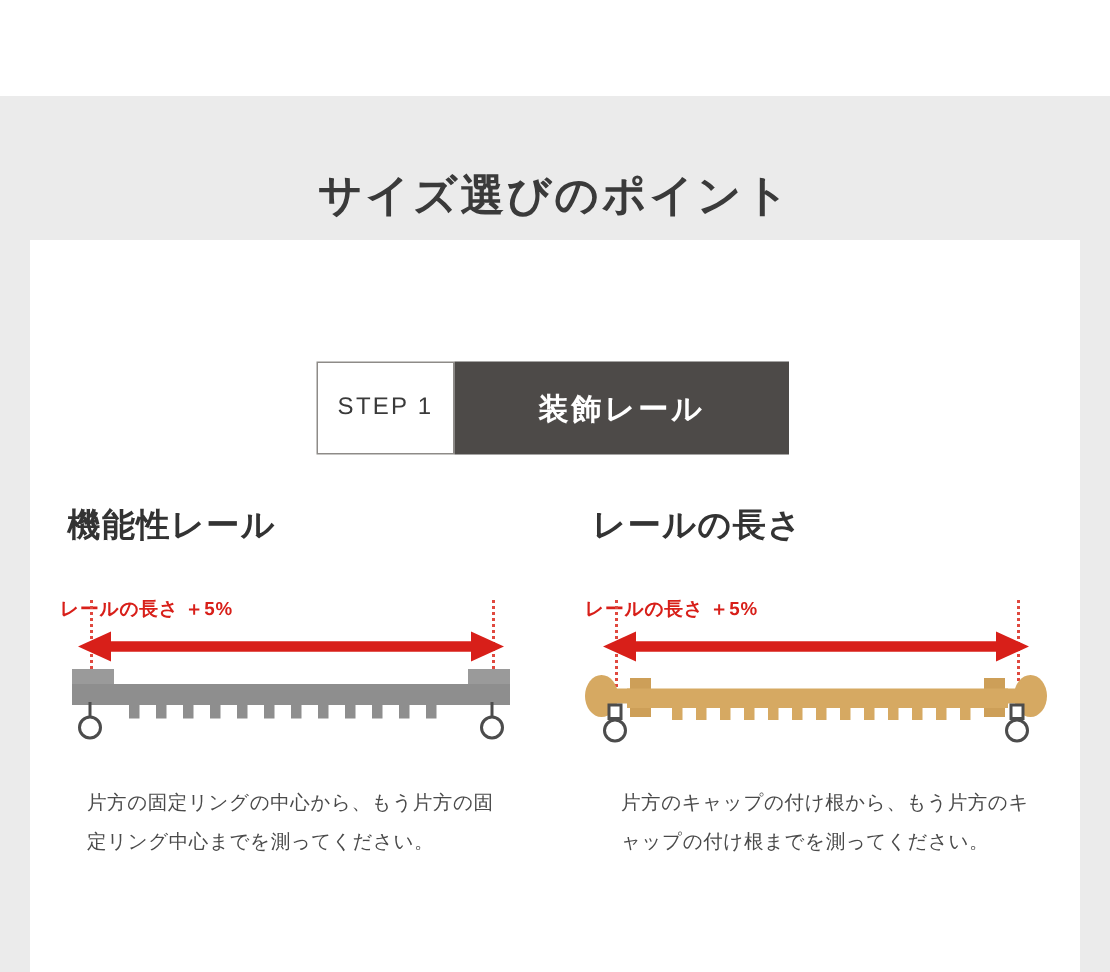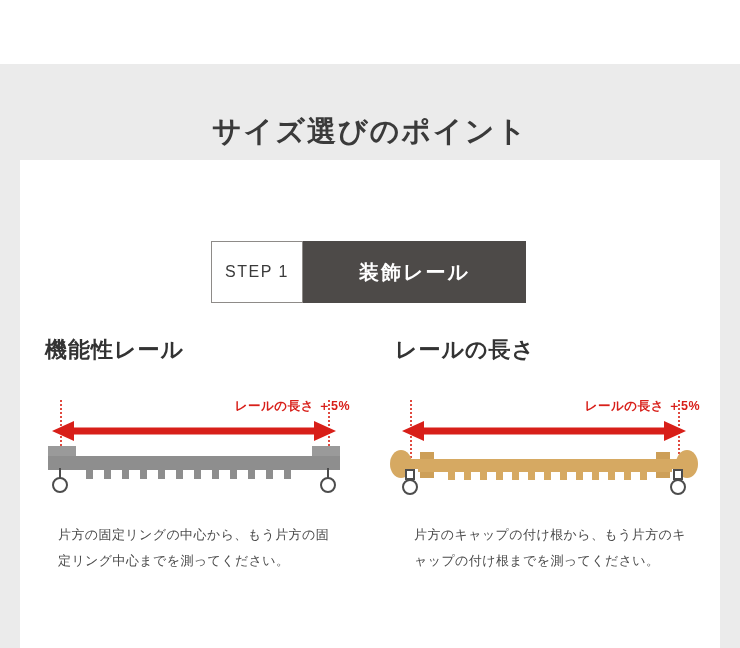--- a/index.html
+++ b/index.html
@@ -135,21 +135,21 @@
     letter-spacing: 0.4px;
   }
   .col-right .col-note { margin-left: 44px; }
 
   
   .measure-label {
     position: absolute;
     top: 0;
     left: 0;
     width: 100%;
-    text-align: right;
+    text-align: left;
     font-size: 12.5px;
     font-weight: bold;
     color: #d81f19;
     letter-spacing: 0.5px;
   }
   .guide {
     position: absolute;
     top: 2px;
     width: 0;
     height: 58px;

